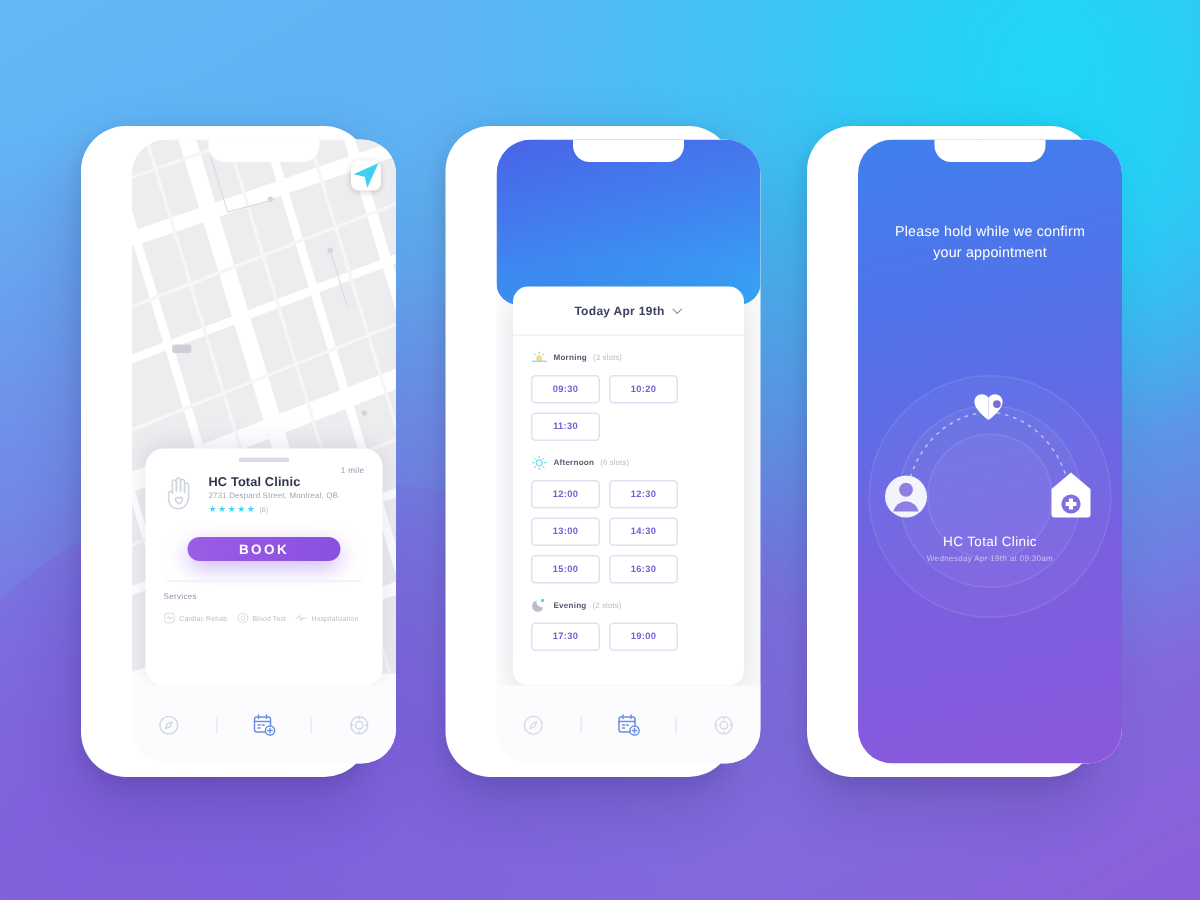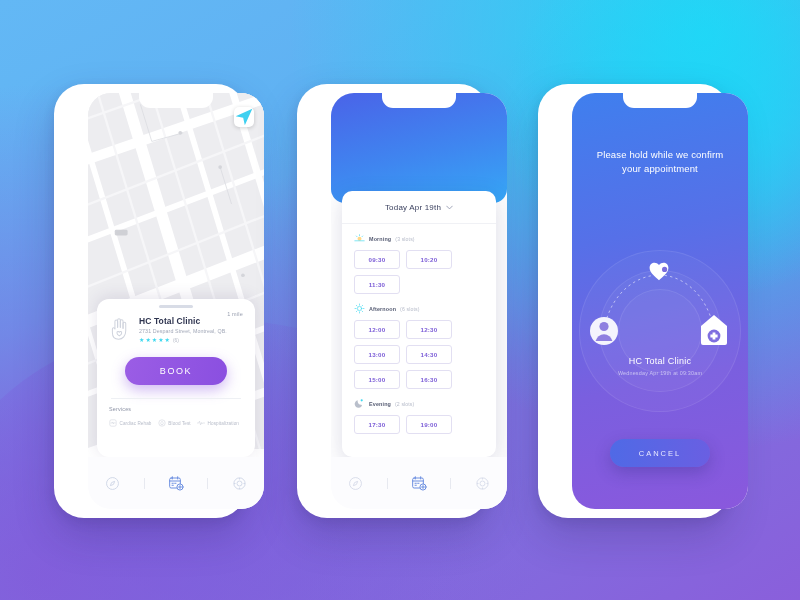--- a/index.html
+++ b/index.html
@@ -85,23 +85,23 @@
   .clinic-row { display: flex; gap: 8px; align-items: flex-start; margin-top: 2px; }
   .clinic-logo { flex: 0 0 auto; margin-top: 1px; }
   .clinic-name { font-size: 8.5px; font-weight: bold; color: #2f3550; letter-spacing: .1px; }
   .clinic-addr { font-size: 5.3px; color: #a2a8b8; margin-top: 2px; letter-spacing: .1px; }
   .stars { display: flex; align-items: center; gap: 1px; margin-top: 3px; }
   .star { font-size: 6px; color: #3fd8ef; line-height: 1; }
   .rating-count { font-size: 4.8px; color: #b4b9c6; margin-left: 2px; }
 
   .book-btn {
     display: block; margin: 12px auto 0 auto;
-    width: 102px; height: 28px; border: none; border-radius: 14px;
+    width: 102px; height: 16px; border: none; border-radius: 14px;
     background: linear-gradient(105deg, #9b5de5 0%, #8a4fe0 100%);
-    color: #fff; font-size: 9px; font-weight: normal; letter-spacing: 1.6px;
+    color: #fff; font-size: 9px; font-weight: bold; letter-spacing: 1.6px;
     box-shadow: 0 5px 14px rgba(138,79,224,.40);
     font-family: "Liberation Sans", sans-serif; cursor: pointer;
   }
   .divider { height: 1px; background: #eef0f4; margin: 13px 2px 0 2px; }
   .svc-title { font-size: 5.4px; color: #8d93a5; margin-top: 7px; letter-spacing: .2px; }
   .svc-row { display: flex; justify-content: space-between; margin-top: 7px; padding-right: 4px; }
   .svc { display: flex; align-items: center; gap: 2.5px; }
   .svc-label { font-size: 4.6px; color: #b7bcc9; letter-spacing: .1px; white-space: nowrap; }
 
   .tabbar {
@@ -132,21 +132,21 @@
     font-size: 10px; color: #fff; letter-spacing: .2px; }
 
   .slot-sheet {
     position: absolute; left: 11px; right: 11px; top: 98px; bottom: 52px;
     background: #fff; border-radius: 10px;
     box-shadow: 0 6px 22px rgba(40,40,100,.16);
     z-index: 8; padding: 12px 12px 0 12px; overflow: hidden;
   }
   .date-sel {
     display: flex; align-items: center; justify-content: center; gap: 5px;
-    font-size: 8px; font-weight: normal; color: #3c4260; letter-spacing: .2px; text-align: right;
+    font-size: 8px; font-weight: bold; color: #3c4260; letter-spacing: .2px; text-align: right;
   }
   .date-line { height: 1px; background: #f0f1f5; margin: 11px -12px 0 -12px; }
   .period { margin-top: 9px; }
   .period-head { display: flex; align-items: center; gap: 4px; }
   .period-name { font-size: 5.4px; font-weight: bold; color: #555b72; letter-spacing: .15px; }
   .period-count { font-size: 5.2px; color: #b6bbc9; letter-spacing: .1px; }
   .slot-grid { display: flex; flex-wrap: wrap; gap: 6px; margin-top: 6px; }
   .slot {
     width: 46px; height: 19px; border: 1px solid #e2dff2; border-radius: 3px;
     display: flex; align-items: center; justify-content: center;
@@ -505,17 +505,16 @@
             <path d="M142 62 L155 73 v17 a2 2 0 0 1-2 2 h-22 a2 2 0 0 1-2-2 V73 z" fill="#ffffff"></path>
             <circle cx="142" cy="83" r="6.4" fill="#7f6fe0"></circle>
             <path d="M140.6 79.4 h2.8 v2.2 h2.2 v2.8 h-2.2 v2.2 h-2.8 v-2.2 h-2.2 v-2.8 h2.2 z" fill="#ffffff"></path>
           </g>
         </svg>
       </div>
 
       <div class="p3-clinic">HC Total Clinic</div>
       <div class="p3-when">Wednesday Apr 19th at 09:30am</div>
 
-      <button class="cancel-btn">CANCEL</button>
     </div>
   </div>
 
 </div>
 
 </body></html>

